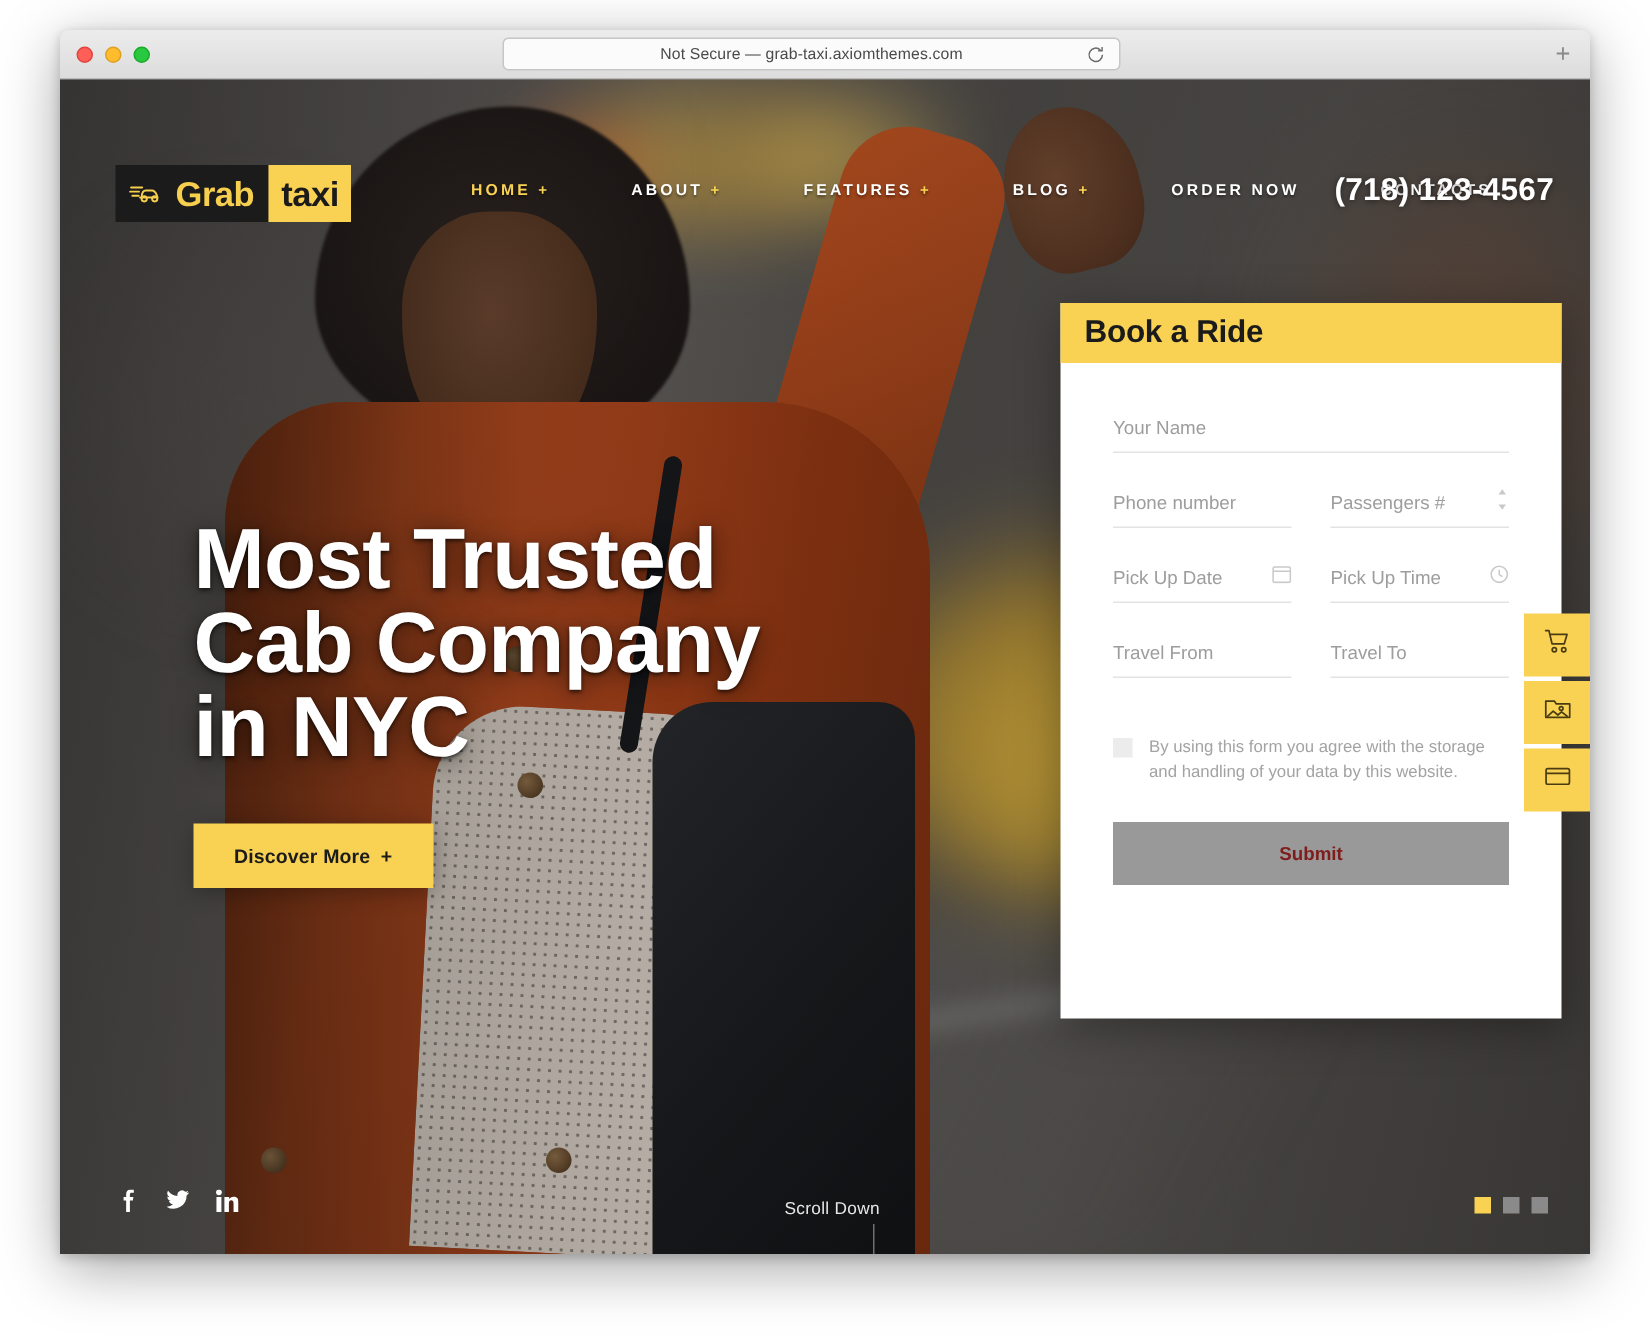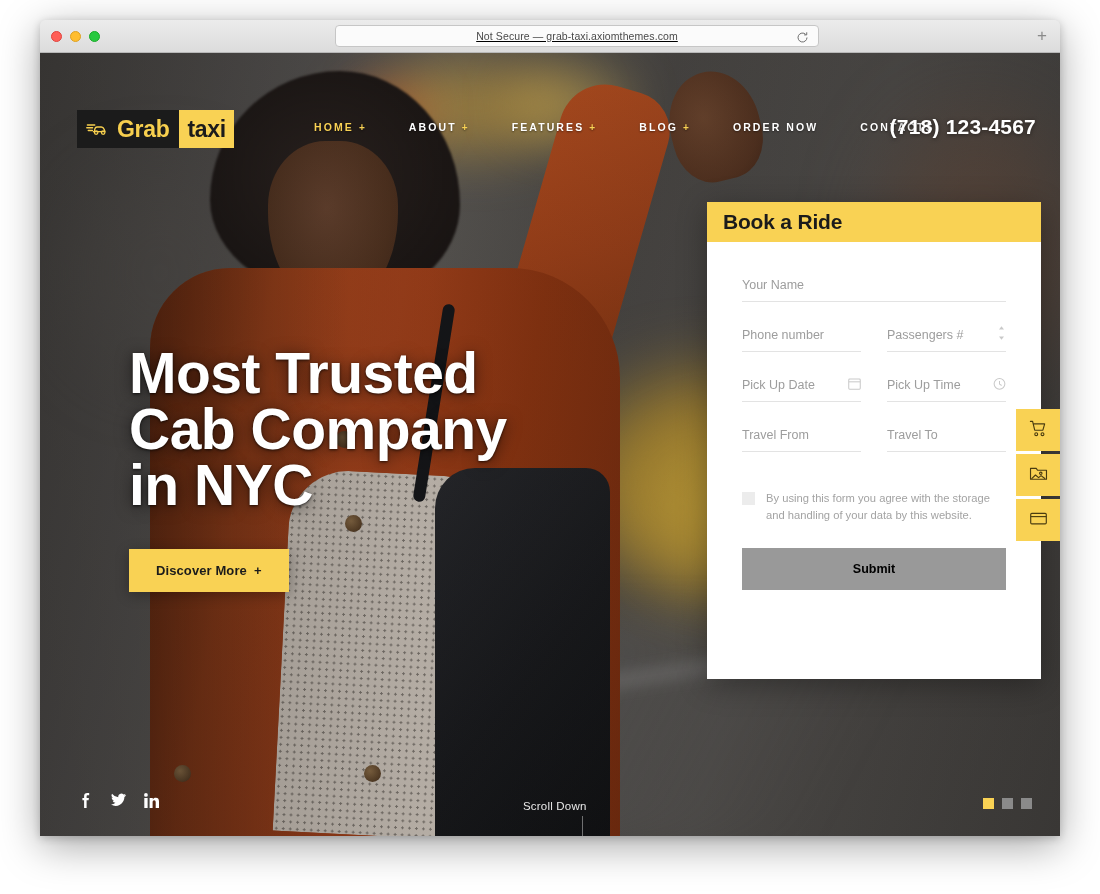--- a/index.html
+++ b/index.html
@@ -44,29 +44,28 @@
   }
   .tl { width: 11px; height: 11px; border-radius: 50%; display: block; }
   .tl-red { background: #ff5f57; border: 0.5px solid #e0443e; }
   .tl-yellow { background: #ffbd2e; border: 0.5px solid #dea123; }
   .tl-green { background: #28c940; border: 0.5px solid #1aab29; }
 
   .url-bar {
     position: absolute;
     left: 295px;
     top: 5px;
-    width: 484px;
+    width: 412px;
     height: 22px;
     background: #fbfbfb;
     border: 1px solid #c6c6c6;
     border-radius: 4px;
     display: flex;
     align-items: center;
     justify-content: center;
-    text-decoration: underline;
   }
   .url-text {
     font-size: 10.5px;
     color: #4a4a4a;
     letter-spacing: 0.1px;
     white-space: nowrap;
   }
   .reload-icon {
     position: absolute;
     right: 9px;
@@ -207,21 +206,21 @@
     color: #f7cf4e; font-size: 23px; font-weight: bold; letter-spacing: -0.3px;
     line-height: 1;
   }
   .logo-right {
     background: #f9d254; display: flex; align-items: center; padding: 0 8px;
   }
   .logo-taxi { color: #1b1b1b; font-size: 23px; font-weight: bold; letter-spacing: -0.3px; line-height: 1; }
 
   .main-nav {
     position: absolute; left: 255px; top: 68px;
-    display: flex; align-items: center; gap: 4px;
+    display: flex; align-items: center; gap: 16px;
   }
   .nav-item {
     display: flex; align-items: center; gap: 5px;
     padding: 0 19px;
     font-size: 10.5px; font-weight: bold; letter-spacing: 2.1px;
     color: #ffffff; white-space: nowrap;
     text-shadow: 0 1px 2px rgba(0,0,0,0.45);
   }
   .nav-item.active { color: #f9d254; }
   .nav-plus { color: #f9d254; font-size: 10px; font-weight: bold; }
@@ -274,21 +273,21 @@
   .field-icon.spin { top: -3px; width: 9px; height: 16px; }
 
   .consent { display: flex; gap: 11px; margin-top: 38px; }
   .consent-box {
     width: 13px; height: 13px; background: #ececec; flex-shrink: 0; margin-top: 2px;
   }
   .consent-text { font-size: 11.2px; line-height: 17px; color: #a3a3a3; }
 
   .submit-btn {
     margin-top: 24px; width: 100%; height: 42px;
-    background: #999999; color: #000000;
+    background: #999999; color: #7f1d1d;
     font-size: 12.5px; font-weight: bold;
     display: flex; align-items: center; justify-content: center;
   }
 
   
   .side-buttons {
     position: absolute; right: 0; top: 356px; z-index: 32;
     display: flex; flex-direction: column; gap: 3px;
   }
   .side-btn {

